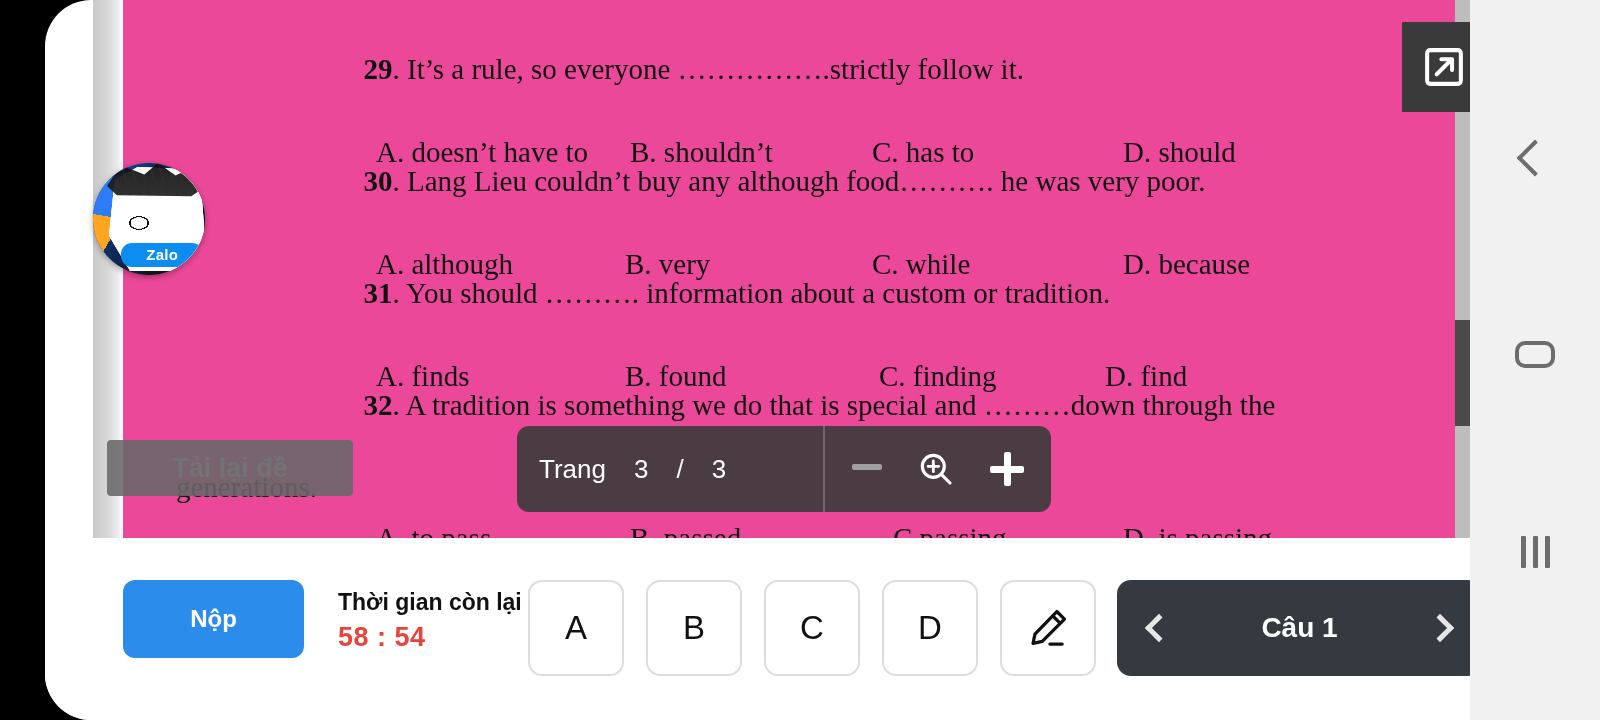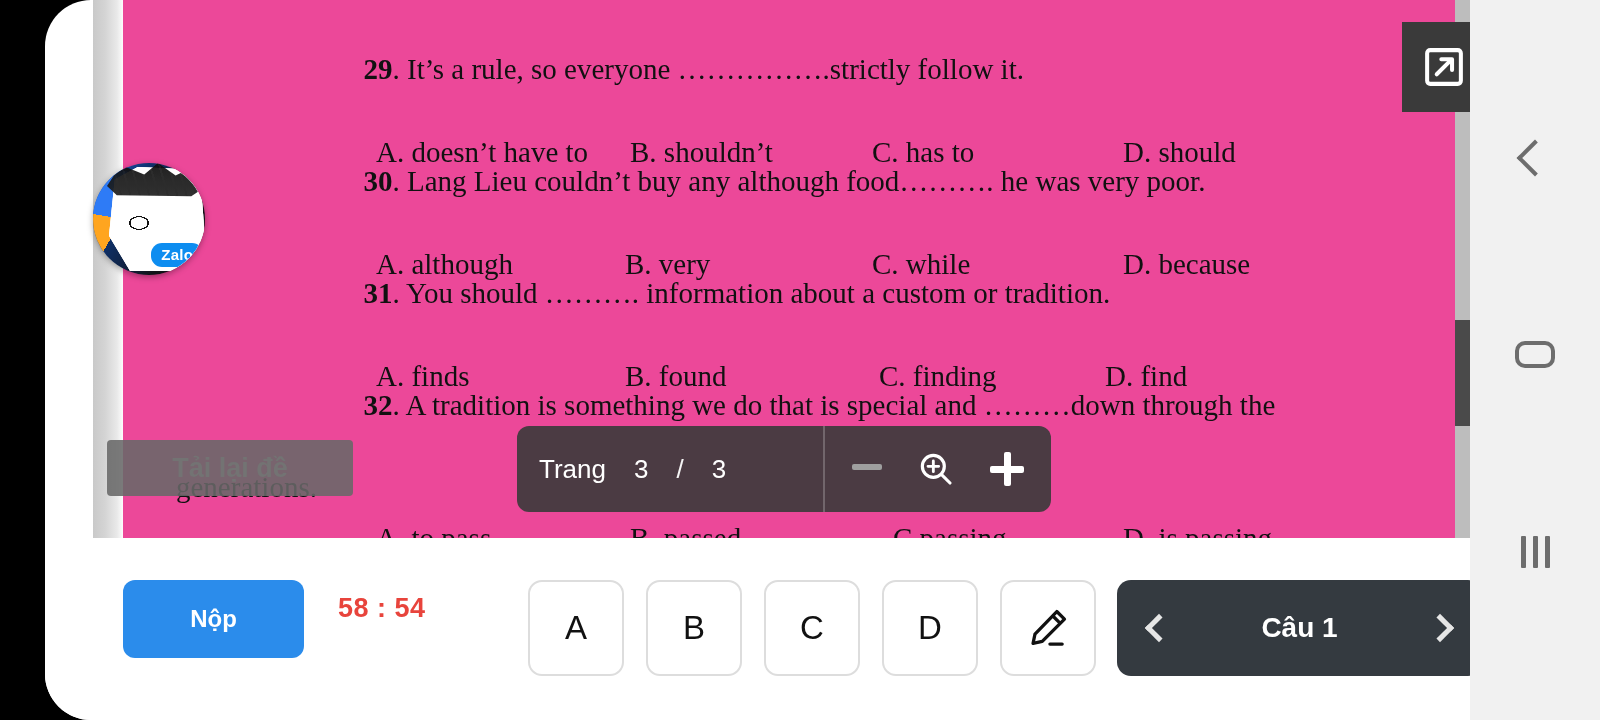--- a/index.html
+++ b/index.html
@@ -114,21 +114,21 @@
     background: repeating-linear-gradient(74deg,#1b1b1b 0 2px, rgba(255,255,255,0) 2px 9px),
                 linear-gradient(#0e0e0e,#2b2b2b);
     clip-path: polygon(0 44%, 14% 4%, 38% 22%, 52% 0%, 70% 24%, 90% 6%, 100% 46%, 86% 64%, 10% 62%);
     opacity: .92;
   }
   .zalo-badge {
     position: absolute; right: 2px; bottom: 8px;
     background: #0d8df0;
     color: #fff;
     font-size: 15px; font-weight: bold;
-    padding: 3px 10px 4px;
+    padding: 3px 25px 4px;
     border-radius: 11px;
     letter-spacing: .2px;
     font-family: "Liberation Sans", sans-serif;
   }
 
   
   .ext-btn {
     position: absolute;
     left: 1357px; top: 22px;
     width: 84px; height: 90px;
@@ -371,20 +371,21 @@
         </svg>
         <span class="zoom-plus"></span>
       </div>
     </div>
 
     <div class="bottom-bar">
 
       <div class="btn-submit">Nộp</div>
 
       <div class="timer">
+        <div class="timer-label">Thời gian còn lại</div>
         <div class="timer-value">58 : 54</div>
       </div>
 
       <div class="ans-btn" id="ans-A">A</div>
       <div class="ans-btn" id="ans-B">B</div>
       <div class="ans-btn" id="ans-C">C</div>
       <div class="ans-btn" id="ans-D">D</div>
 
       <div class="ans-btn" id="ans-pen">
         <svg width="46" height="46" viewBox="0 0 24 24">

